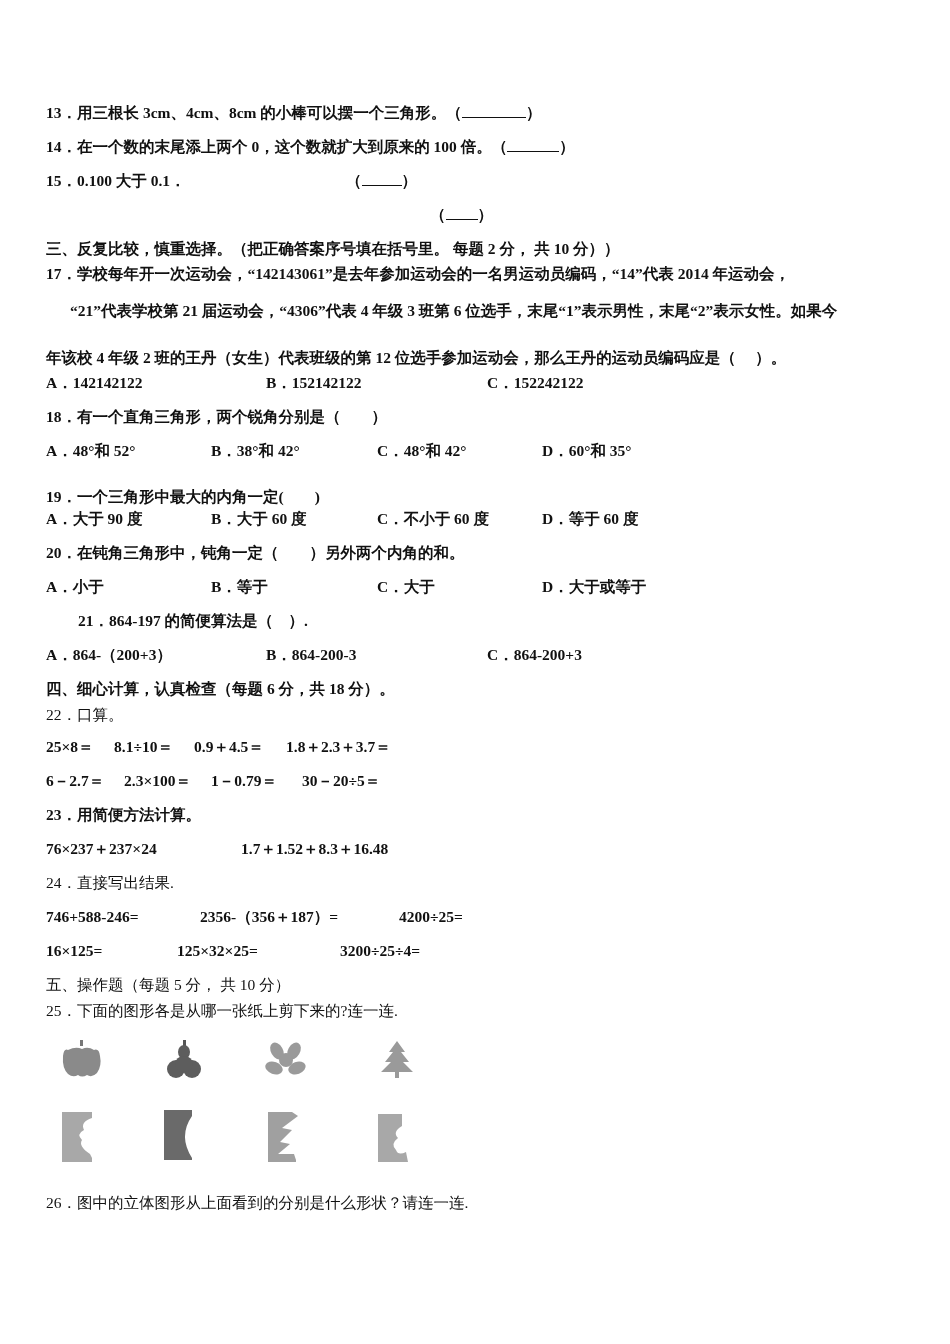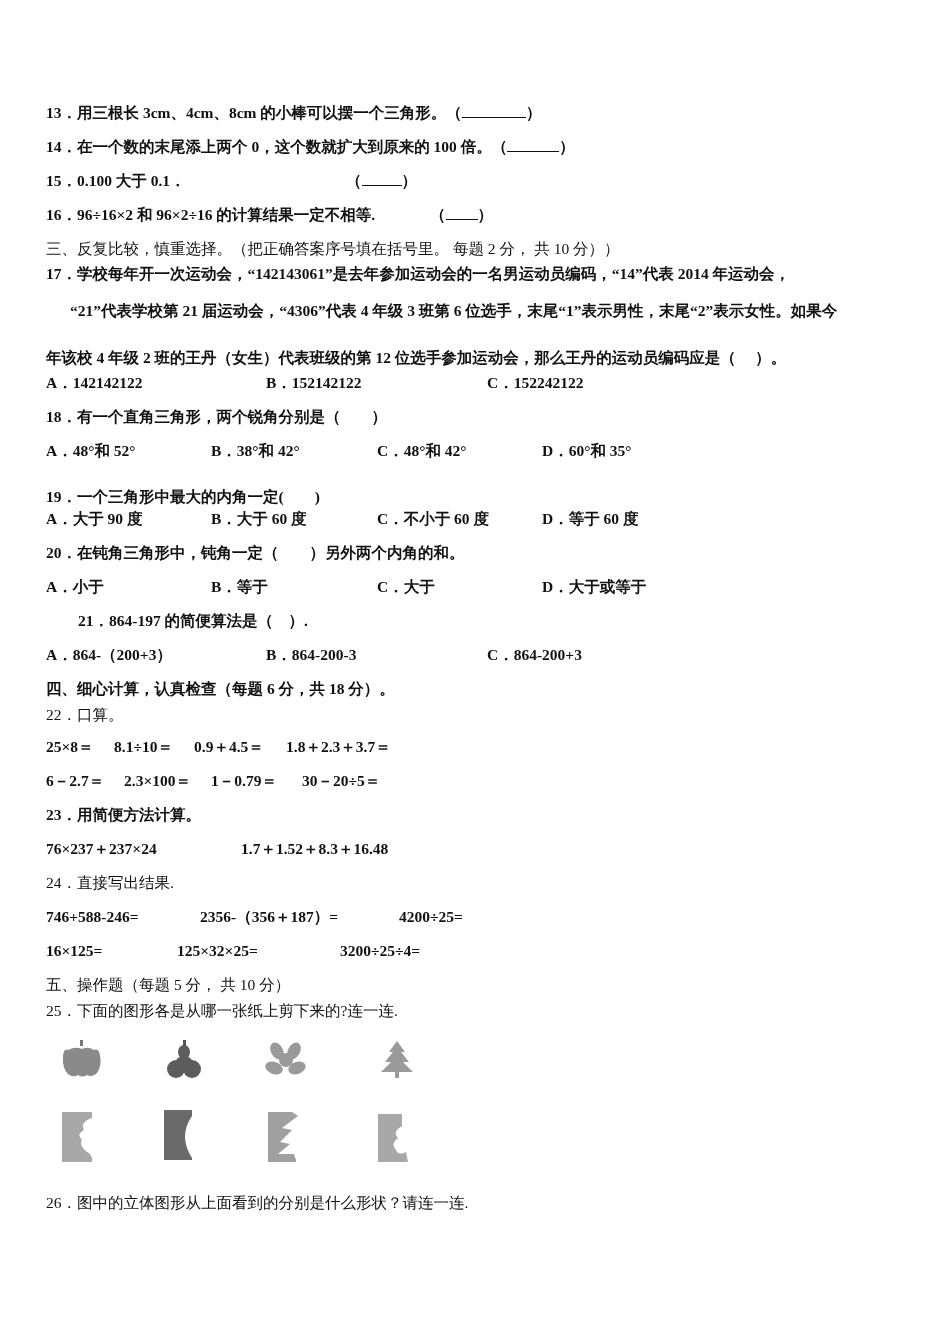--- a/index.html
+++ b/index.html
@@ -24,25 +24,24 @@
   <span>13．用三根长 3cm、4cm、8cm 的小棒可以摆一个三角形。（</span><span class="blank" style="width:64px"></span><span>）</span>
 </div>
 <div class="line" style="top:137px;">
   <span>14．在一个数的末尾添上两个 0，这个数就扩大到原来的 100 倍。（</span><span class="blank" style="width:52px"></span><span>）</span>
 </div>
 <div class="line" style="top:171px;text-align:center;">
   <span>15．0.100 大于 0.1．</span>
   <span style="position:absolute; left:300px; top:0;"><span>（</span><span class="blank" style="width:40px"></span><span>）</span></span>
 </div>
 <div class="line" style="top:205px;">
-  <span>16．96÷16×2 和 96×2÷16 的计算结果一定不相等.</span>
   <span style="position:absolute; left:384px; top:0;"><span>（</span><span class="blank" style="width:32px"></span><span>）</span></span>
 </div>
 
-<div class="line" style="top:239px; font-weight:normal;">三、反复比较，慎重选择。（把正确答案序号填在括号里。 每题 2 分， 共 10 分））</div>
+<div class="line" style="top:239px; font-weight:bold;">三、反复比较，慎重选择。（把正确答案序号填在括号里。 每题 2 分， 共 10 分））</div>
 <div class="line" style="top:264px;">17．学校每年开一次运动会，“142143061”是去年参加运动会的一名男运动员编码，“14”代表 2014 年运动会，</div>
 <div class="line" style="top:301px; left:50px;margin-left:20px;">“21”代表学校第 21 届运动会，“4306”代表 4 年级 3 班第 6 位选手，末尾“1”表示男性，末尾“2”表示女性。如果今</div>
 <div class="line" style="top:348px;">年该校 4 年级 2 班的王丹（女生）代表班级的第 12 位选手参加运动会，那么王丹的运动员编码应是（　 ）。</div>
 <div class="opts" style="top:373px;">
   <span class="opt" style="left:0">A．142142122</span>
   <span class="opt" style="left:220px">B．152142122</span>
   <span class="opt" style="left:441px">C．152242122</span>
 </div>
 
 <div class="line" style="top:407px;">18．有一个直角三角形，两个锐角分别是（　　）</div>

